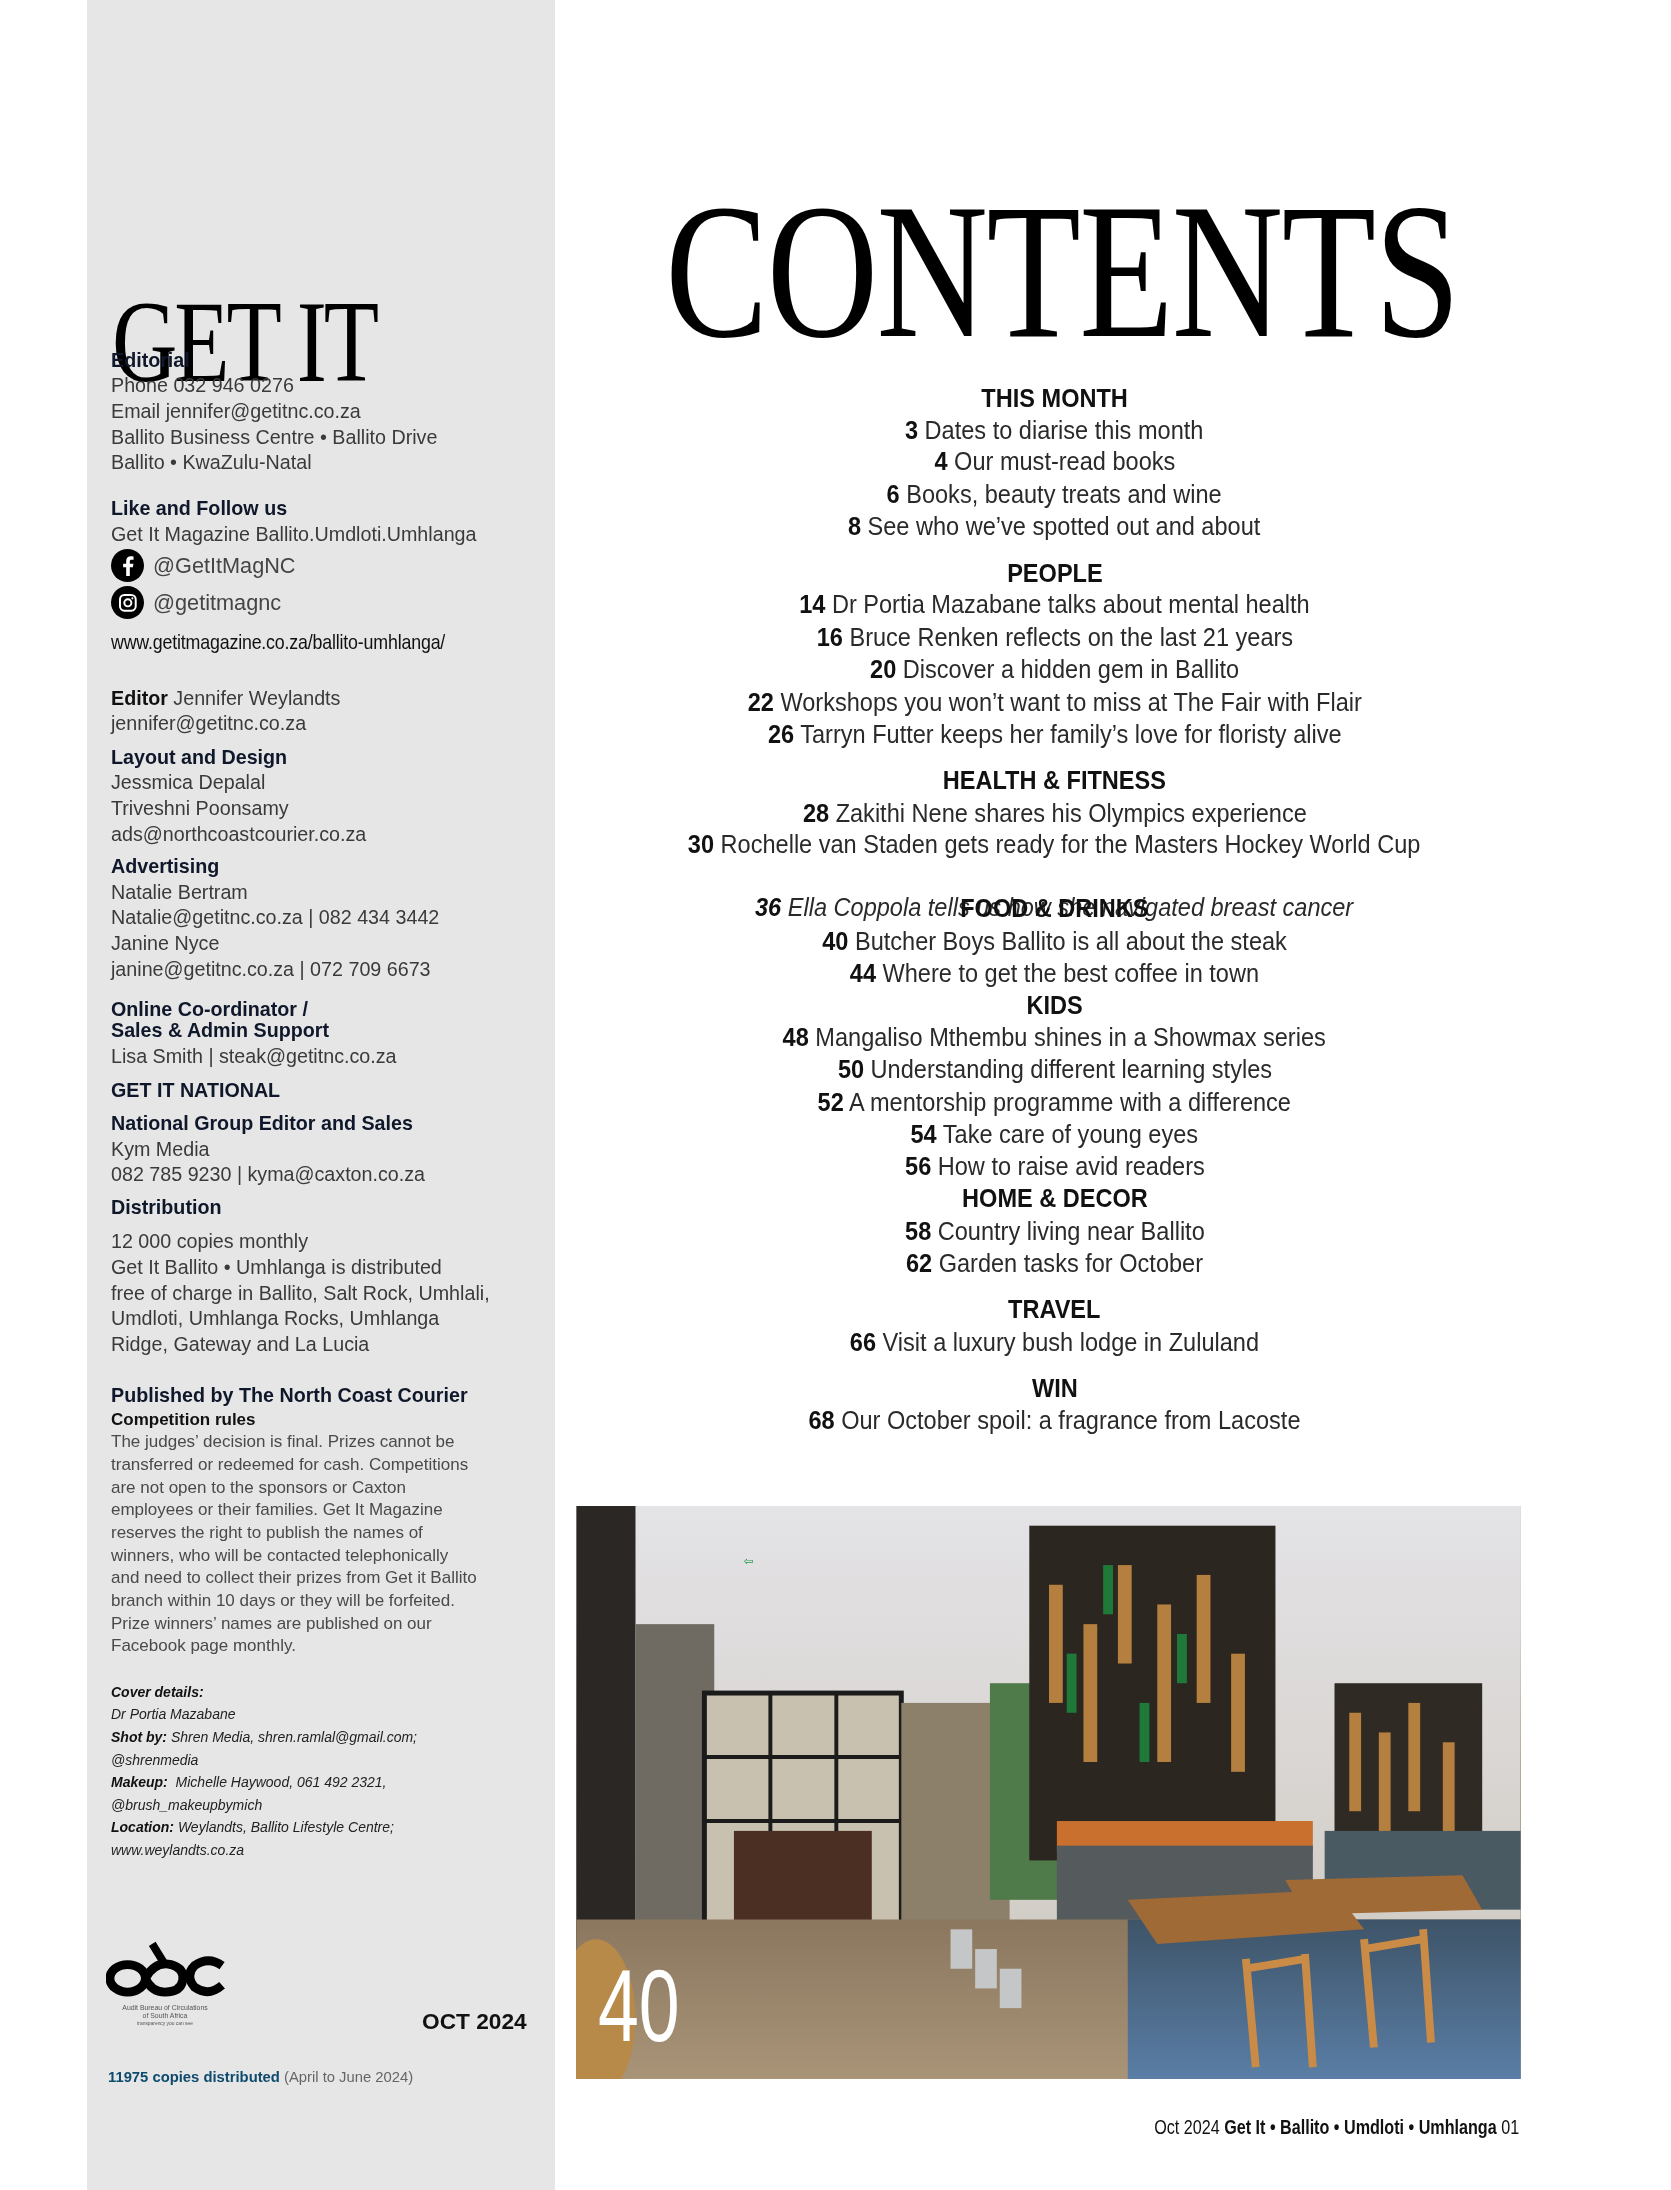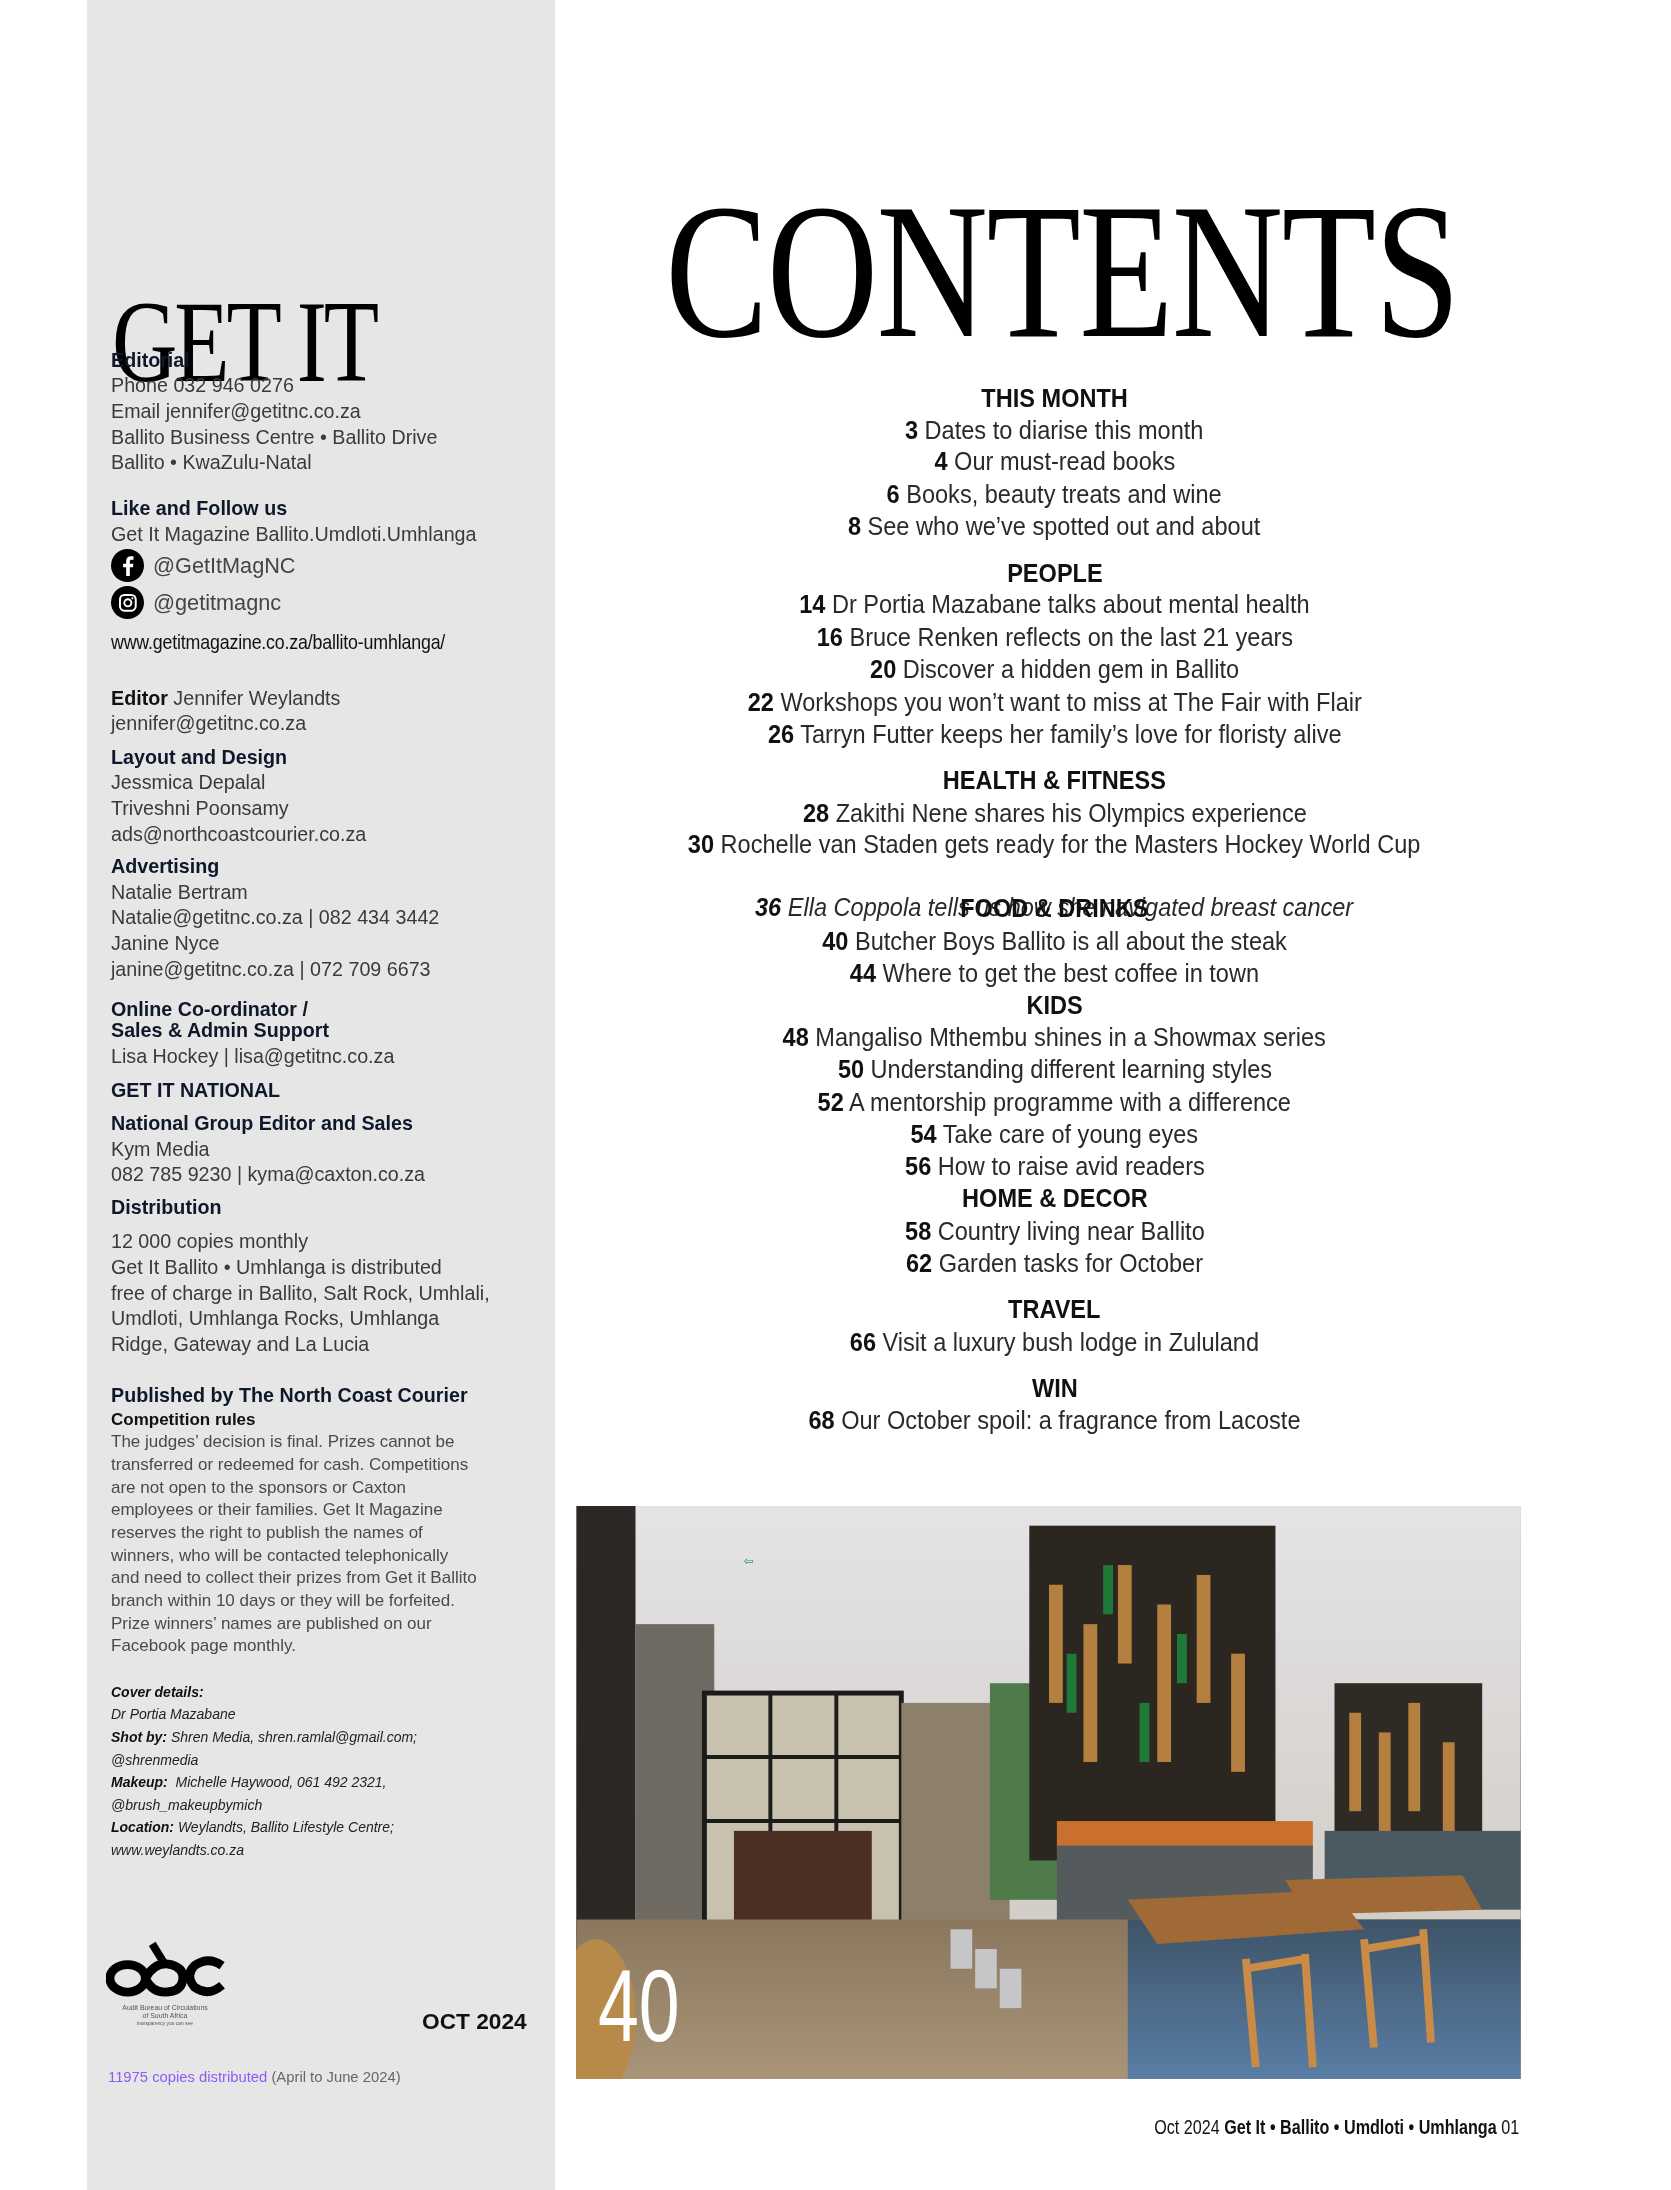--- a/index.html
+++ b/index.html
@@ -59,21 +59,21 @@
     position: absolute; right: 153px; top: 2116px; font-size: 19.7px; color: #111;
     transform: scaleX(0.82); transform-origin: right top; white-space: nowrap;
   }
   .footer .b { font-weight: bold; }
   .oct {
     position: absolute; left: 422px; top: 2008px; font-size: 22.7px; font-weight: bold; color: #111;
   }
   .abc-wrap { position: absolute; left: 106px; top: 1939px; width: 138px; }
   .abc-cap { font-size: 6.9px; line-height: 7.9px; text-align: center; color: #555; width: 118px; }
   .copies { position: absolute; left: 108px; top: 2069px; font-size: 14.8px; color: #666; white-space: nowrap; }
-  .copies .b { font-weight: normal; color: #8b5cf6; }
+  .copies .b { font-weight: bold; color: #0c4a6e; }
 </style>
 </head>
 <body>
 
 <div id="sidebar"></div>
 
 <div class="masthead">GET IT</div>
 
 <div class="sb h" style="top:348px">Editorial</div>
 <div class="sb" style="top:373px">Phone 032 946 0276</div>
@@ -112,21 +112,21 @@
 <div class="sb" style="top:822px">ads@northcoastcourier.co.za</div>
 
 <div class="sb h" style="top:854px">Advertising</div>
 <div class="sb" style="top:880px">Natalie Bertram</div>
 <div class="sb" style="top:905px">Natalie@getitnc.co.za | 082 434 3442</div>
 <div class="sb" style="top:931px">Janine Nyce</div>
 <div class="sb" style="top:957px">janine@getitnc.co.za | 072 709 6673</div>
 
 <div class="sb h" style="top:999px; line-height:20.7px">Online Co-ordinator /</div>
 <div class="sb h" style="top:1020px; line-height:20.7px">Sales &amp; Admin Support</div>
-<div class="sb" style="top:1044px">Lisa Hockey | lisa@getitnc.co.za</div>
+<div class="sb" style="top:1044px">Lisa Smith | steak@getitnc.co.za</div>
 
 <div class="sb h" style="top:1078px">GET IT NATIONAL</div>
 <div class="sb h" style="top:1111px">National Group Editor and Sales</div>
 <div class="sb" style="top:1137px">Kym Media</div>
 <div class="sb" style="top:1162px">082 785 9230 | kyma@caxton.co.za</div>
 
 <div class="sb h" style="top:1195px">Distribution</div>
 <div class="sb" style="top:1229px">12 000 copies monthly</div>
 <div class="sb" style="top:1255px">Get It Ballito • Umhlanga is distributed</div>
 <div class="sb" style="top:1281px">free of charge in Ballito, Salt Rock, Umhlali,</div>

